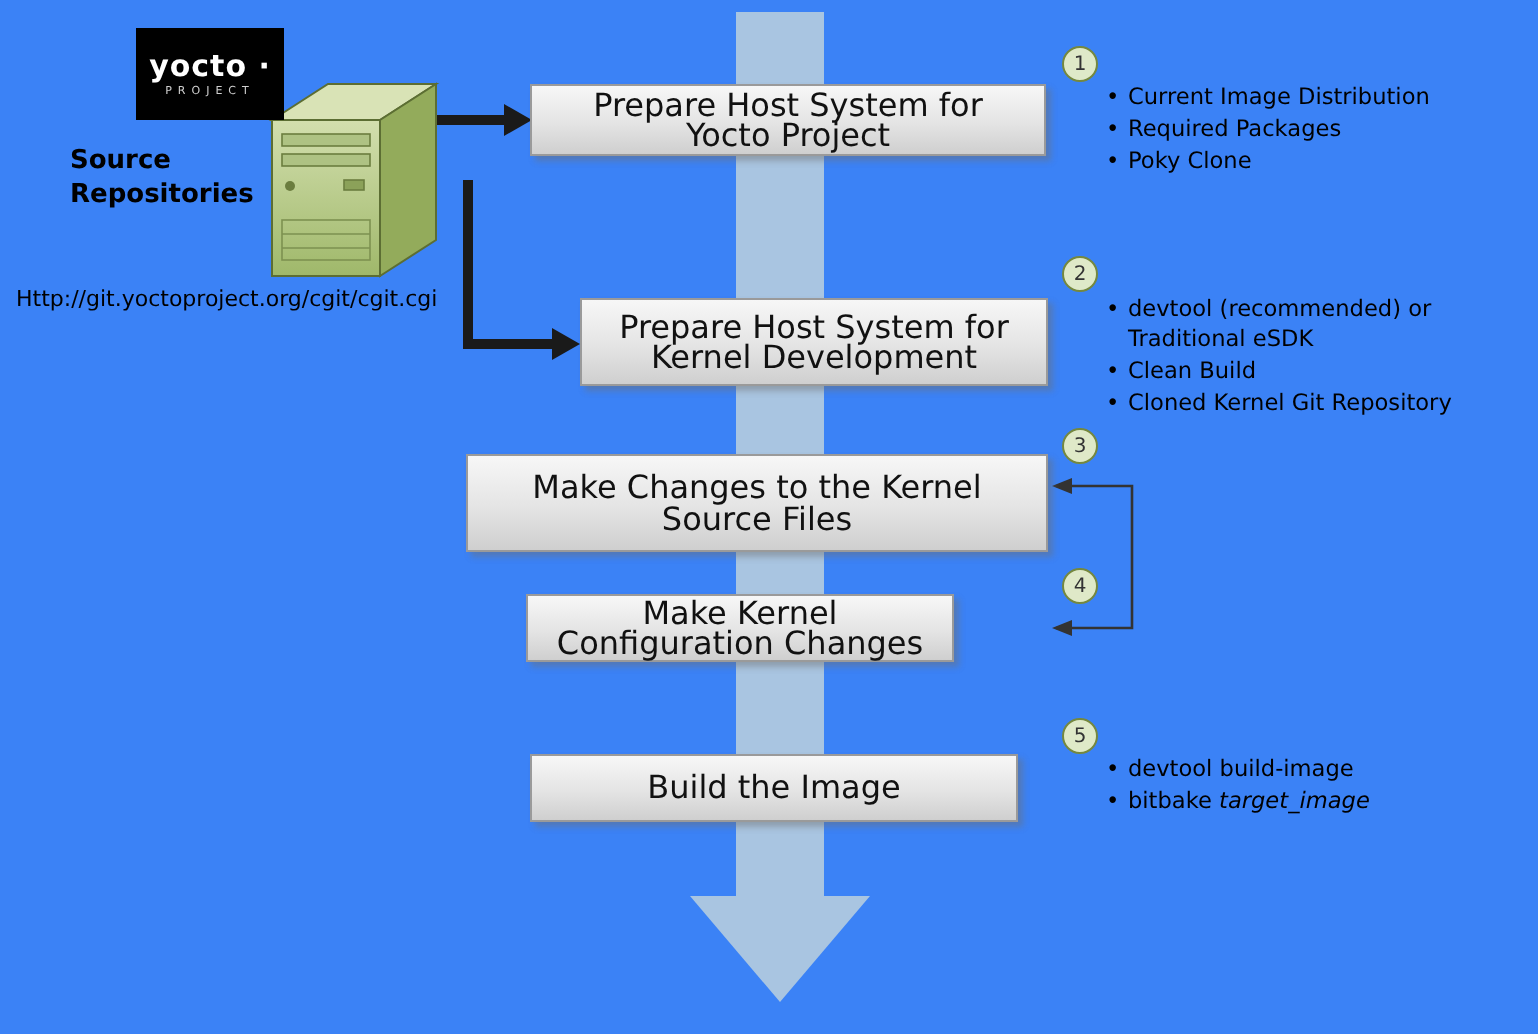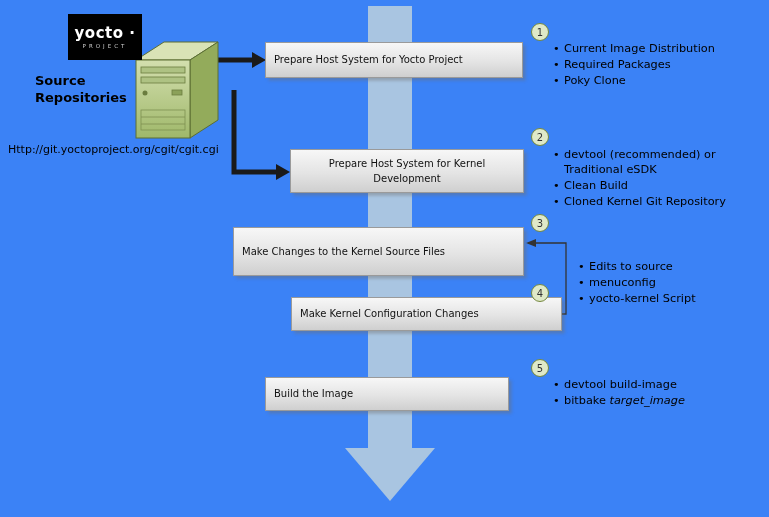--- a/index.html
+++ b/index.html
@@ -19,30 +19,30 @@
 
   
   .src-title{
     position:absolute;left:35px;top:72px;font-size:13px;font-weight:bold;
     line-height:17px;white-space:pre-line;
   }
   .src-url{position:absolute;left:8px;top:143px;font-size:11px;}
 
   
   .step-box{
-    position:absolute;display:flex;align-items:center;
-    text-align:center;font-size:10px;line-height:15.5px;color:#111;
+    position:absolute;display:flex;align-items:center;justify-content:center;
+    text-align:center;font-size:16px;line-height:15.5px;color:#111;
     background:linear-gradient(180deg,#f7f7f7 0%,#e4e4e4 55%,#cfcfcf 100%);
     border:1px solid #9a9a9a;box-shadow:2.5px 2.5px 3px rgba(110,110,110,0.45);
     padding:2px 8px;box-sizing:border-box;
   }
   .box-1{left:265px;top:42px;width:258px;height:36px;}
   .box-2{left:290px;top:149px;width:234px;height:44px;}
   .box-3{left:233px;top:227px;width:291px;height:49px;}
-  .box-4{left:263px;top:297px;width:271px;height:34px;margin-left:28px;}
+  .box-4{left:263px;top:297px;width:214px;height:34px;}
   .box-5{left:265px;top:377px;width:244px;height:34px;}
 
   
   .num-circle{
     position:absolute;width:16px;height:16px;border-radius:50%;
     background:#dfe9c8;border:1px solid #75883f;color:#333;
     font-size:10px;display:flex;align-items:center;justify-content:center;
   }
   .c-1{left:531px;top:23px;}
   .c-2{left:531px;top:128px;}
@@ -147,24 +147,19 @@
     <li>Required Packages</li>
     <li>Poky Clone</li>
   </ul>
 
   <ul class="bullets g-2">
     <li>devtool (recommended) or Traditional eSDK</li>
     <li>Clean Build</li>
     <li>Cloned Kernel Git Repository</li>
   </ul>
 
-  <ul class="bullets g-34">
-    <li>Edits to source</li>
-    <li>menuconfig</li>
-    <li>yocto-kernel Script</li>
-  </ul>
 
   <ul class="bullets g-5">
     <li>devtool build-image</li>
     <li><span>bitbake </span><span class="italic">target_image</span></li>
   </ul>
 
 </div>
 
 </body></html>

